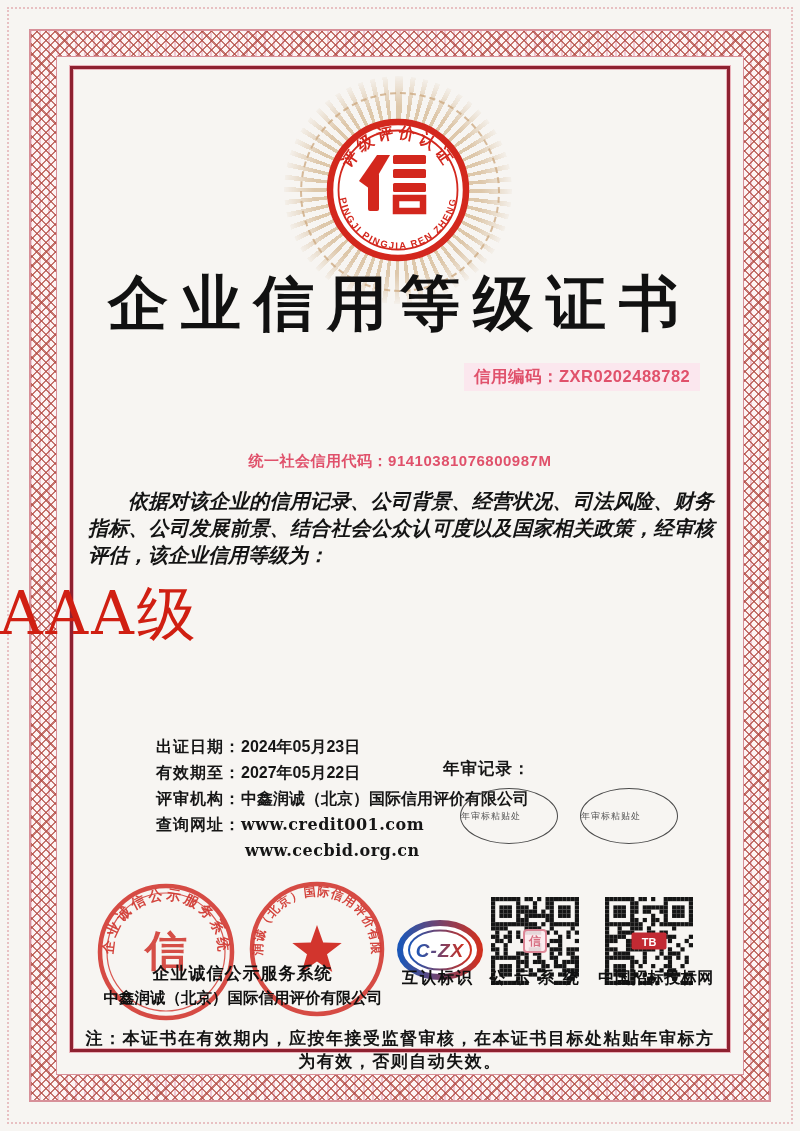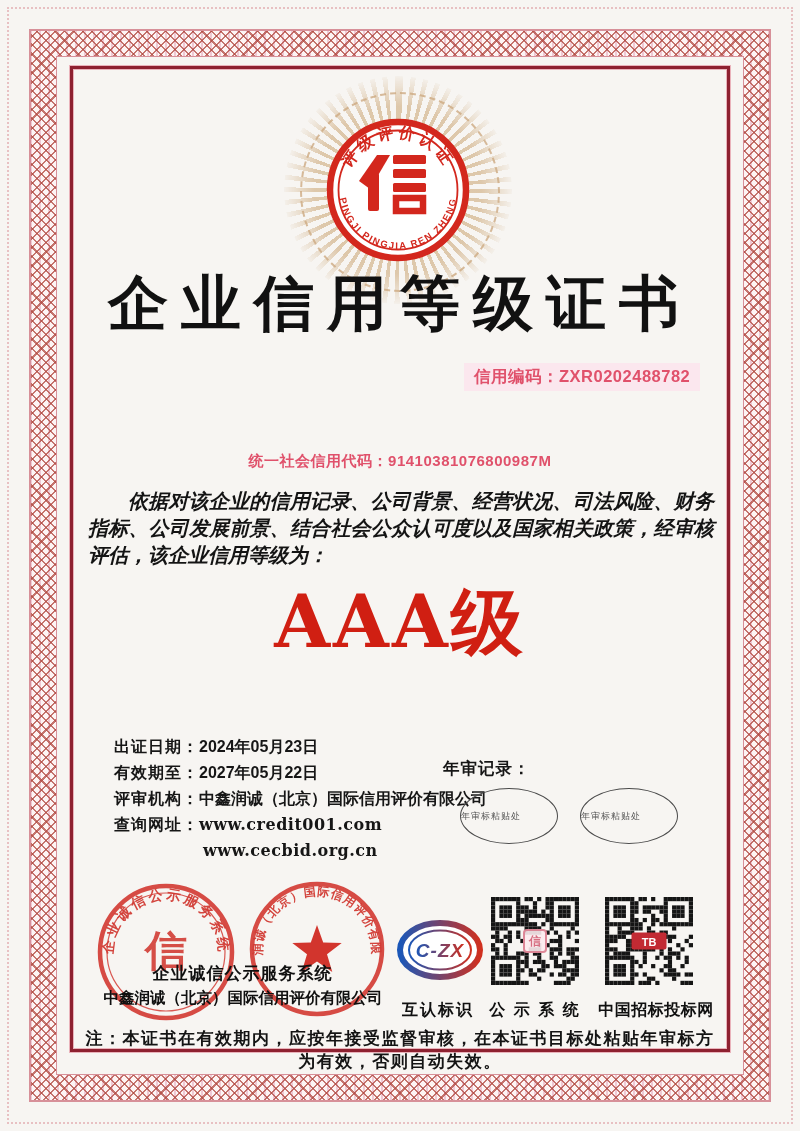--- a/index.html
+++ b/index.html
@@ -57,27 +57,27 @@
   }
   .uscc{
     position:absolute;left:0;right:0;top:452px;text-align:center;
     font-size:15px;font-weight:700;color:#e0516b;letter-spacing:.5px;
   }
   .para{
     position:absolute;left:88px;right:86px;top:488px;
     font-size:20px;font-weight:700;line-height:27px;text-align:justify;text-indent:2em;color:#141414;font-style:italic;
   }
   .grade{
-    position:absolute;left:0;right:0;top:575px;text-align:center;
+    position:absolute;left:0;right:0;top:575px;
     font-family:"DejaVu Serif","Liberation Serif",serif;
-    font-size:72px;font-weight:700;letter-spacing:3px;color:#d01f12;
+    font-size:59px;font-weight:400;letter-spacing:3px;color:#d01f12;
   }
   
   .details{position:absolute;left:114px;top:734px;font-size:16px;font-weight:900;}
-  .detail-row{height:26px;line-height:26px;white-space:nowrap;}
+  .detail-row{height:26px;line-height:26px;white-space:nowrap;margin-left:42px;}
   .detail-row .lbl{letter-spacing:1px;}
   .detail-row.url .val{font-family:"DejaVu Serif","Liberation Serif",serif;letter-spacing:.5px;}
   .detail-row.cont{padding-left:89px;}
   .annual-label{position:absolute;left:443px;top:758px;font-size:16.5px;font-weight:900;letter-spacing:1px;}
   .oval{
     position:absolute;width:96px;height:54px;border:1.4px solid #4a4a4a;border-radius:50%;
     display:flex;align-items:center;
     font-size:9px;color:#555;letter-spacing:1px;background:transparent;
   }
   .oval.o1{left:460px;top:788px;}
@@ -94,21 +94,21 @@
   .qr{position:absolute;width:88px;height:88px;top:897px;}
   .qr.q1{left:491px;} .qr.q2{left:605px;}
   .qr svg{position:absolute;left:0;top:0;}
   .qr .qr-logo{
     position:absolute;left:50%;top:50%;transform:translate(-50%,-50%);
     display:flex;align-items:center;justify-content:center;font-weight:900;
   }
   .q1 .qr-logo{width:20px;height:20px;border:2px solid rgba(214,110,130,.8);border-radius:4px;
     background:rgba(252,235,238,.9);color:#d66e82;font-size:12px;}
   .q2 .qr-logo{width:35px;height:17px;background:#c22a33;border-radius:2px;color:#fff;font-size:11px;}
-  .foot-label{position:absolute;top:1000px;text-align:center;font-size:16px;font-weight:900;letter-spacing:2px;color:#101010;}
+  .foot-label{position:absolute;top:968px;text-align:center;font-size:16px;font-weight:900;letter-spacing:2px;color:#101010;}
   .fl1{left:392px;width:92px;} .fl2{left:487px;width:96px;} .fl3{left:598px;width:116px;letter-spacing:.5px;}
   .note{
     position:absolute;left:80px;right:80px;top:1027px;text-align:center;
     font-size:17px;font-weight:700;letter-spacing:1.5px;color:#141414;
   }
   .red{fill:#d3271d;}
 </style>
 </head>
 <body>
 

